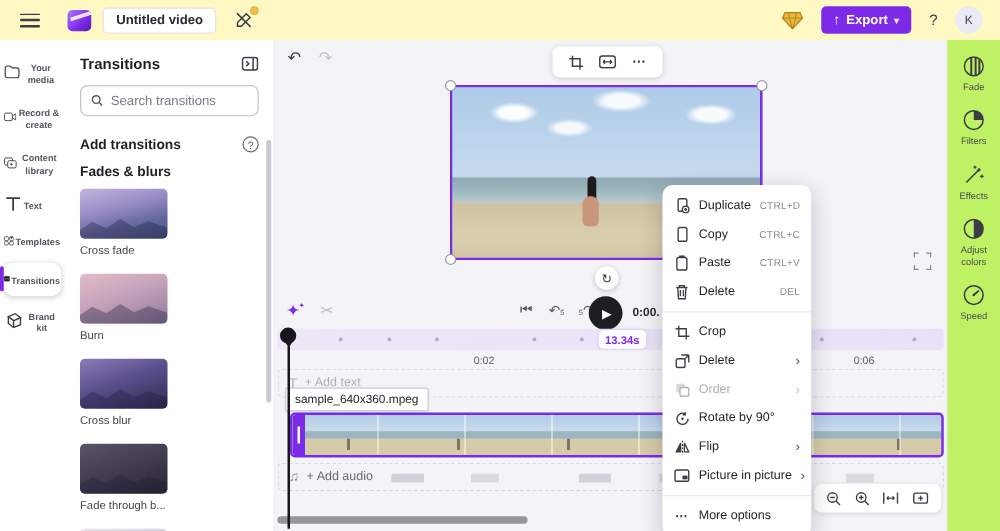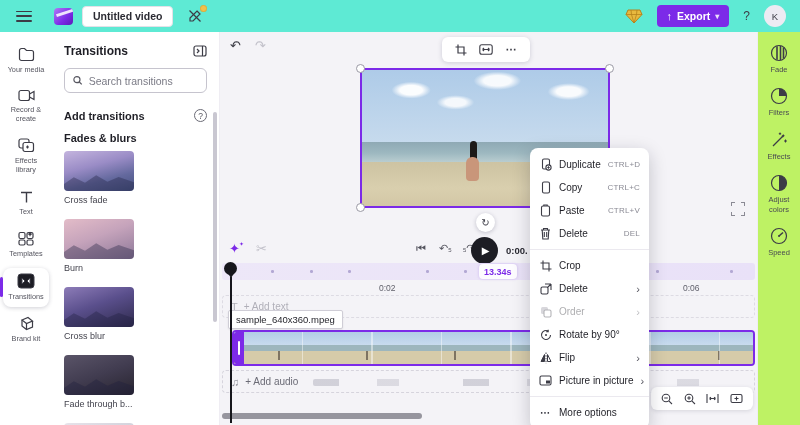--- a/index.html
+++ b/index.html
@@ -3,39 +3,39 @@
 <meta charset="utf-8">
 <style>
   * { margin:0; padding:0; box-sizing:border-box; }
   html,body { background:#e9e9ee; }
   .app {
     position:relative; width:800px; height:425px; overflow:hidden;
     background:#fff; font-family:"Liberation Sans", sans-serif; color:#2a2a32;
     -webkit-font-smoothing:antialiased;
   }
   
-  .topbar { position:absolute; top:0; left:0; right:0; height:32px; background:#5eead4; display:flex; align-items:center; z-index:20; }
+  .topbar { position:absolute; top:0; left:0; right:0; height:32px; background:#fef9c3; display:flex; align-items:center; z-index:20; }
   .hamburger { width:16px; height:11px; margin-left:16px; display:flex; flex-direction:column; justify-content:space-between; cursor:pointer; }
   .hamburger i { display:block; height:1.6px; background:#3c3c46; border-radius:2px; }
   .logo { width:19px; height:17px; border-radius:4px; margin-left:22px; background:linear-gradient(135deg,#b07bf5 0%,#7c2ae8 60%,#5d1bb8 100%); position:relative; overflow:hidden; }
   .logo:before { content:""; position:absolute; left:2px; top:3px; width:20px; height:3px; background:rgba(255,255,255,.85); transform:rotate(-18deg); }
   .title-pill { margin-left:9px; height:21px; padding:0 10px; border:1px solid #e3e1e8; border-radius:4px; background:#fff; display:flex; align-items:center; font-size:10.5px; font-weight:bold; color:#2a2a32; }
   .wand-btn { margin-left:12px; position:relative; width:20px; height:20px; display:flex; align-items:center; justify-content:center; }
   .wand-btn .spark { position:absolute; top:-1px; right:-2px; width:7px; height:7px; background:radial-gradient(circle,#f0c14b 40%,#c98f1b 100%); border-radius:50%; }
   .topbar-right { margin-left:auto; display:flex; align-items:center; gap:14px; margin-right:14px; }
   .gem { width:18px; height:15px; }
   .export-btn { height:22px; padding:0 10px; border-radius:4px; background:#7c2ae8; color:#fff; font-size:10.5px; font-weight:bold; display:flex; align-items:center; gap:5px; cursor:pointer; }
   .export-btn .up { font-size:11px; }
   .export-btn .chev { font-size:8px; opacity:.85; }
   .help { font-size:12px; color:#3c3c46; cursor:pointer; }
   .avatar { width:22px; height:22px; border-radius:50%; background:#ecebf3; display:flex; align-items:center; justify-content:center; font-size:9.5px; color:#3c3c46; cursor:pointer; }
 
   
   .leftnav { position:absolute; top:32px; left:0; width:52px; bottom:0; background:#fff; z-index:10; display:flex; flex-direction:column; padding-top:8px; }
-  .navitem { position:relative; margin:2px 3px; padding:5px 0 6px; border-radius:8px; display:flex; flex-direction:column; align-items:center; cursor:pointer; }
+  .navitem { position:relative; margin:2px 3px; padding:5px 0 6px; border-radius:8px; display:flex; align-items:center; cursor:pointer;font-weight:bold; }
   .navitem .nlabel { margin-top:3px; font-size:7.3px; color:#55555f; text-align:center; line-height:1.25; padding:0 1px; }
   .navitem svg { stroke:#3c3c46; }
   .navitem.sel { background:#fff; box-shadow:0 1px 4px rgba(40,40,70,.22); }
   .navitem.sel .bar { position:absolute; left:-3px; top:50%; transform:translateY(-50%); width:3px; height:20px; background:#7c2ae8; border-radius:2px; }
 
   
   .panel { position:absolute; top:32px; left:52px; width:168px; bottom:0; background:#fff; z-index:9; border-right:1px solid #efedf3; overflow:hidden; }
   .panel-head { display:flex; align-items:center; justify-content:space-between; padding:12px 12px 6px; }
   .panel-title { font-size:12px; font-weight:bold; color:#1f1f26; }
   .search-box { margin:4px 12px 10px; height:25px; border:1px solid #c6c4ce; border-radius:6px; display:flex; align-items:center; padding:0 8px; gap:6px; background:#fff; }
@@ -188,21 +188,21 @@
           <path d="M11.5 5 L16 2.5 V10.5 L11.5 8"></path>
         </svg>
       <span class="nlabel">Record &amp; create</span>
     </div>
     <div class="navitem">
       <svg width="17" height="15" viewBox="0 0 17 15" fill="none" stroke-width="1.2">
           <rect x="1" y="1" width="10" height="9" rx="2"></rect>
           <rect x="5" y="4.5" width="10.5" height="9" rx="2" fill="#fff"></rect>
           <path d="M9.5 7.5 v3 M8 9 h3"></path>
         </svg>
-      <span class="nlabel">Effects library</span>
+      <span class="nlabel">Content library</span>
     </div>
     <div class="navitem">
       <svg width="15" height="14" viewBox="0 0 15 14" fill="none" stroke-width="1.4">
           <path d="M2 2.5 h11 M7.5 2.5 v10"></path>
         </svg>
       <span class="nlabel">Text</span>
     </div>
     <div class="navitem">
       <svg width="16" height="15" viewBox="0 0 16 15" fill="none" stroke-width="1.2">
           <rect x="1" y="1.5" width="6" height="6" rx="1.5"></rect>

